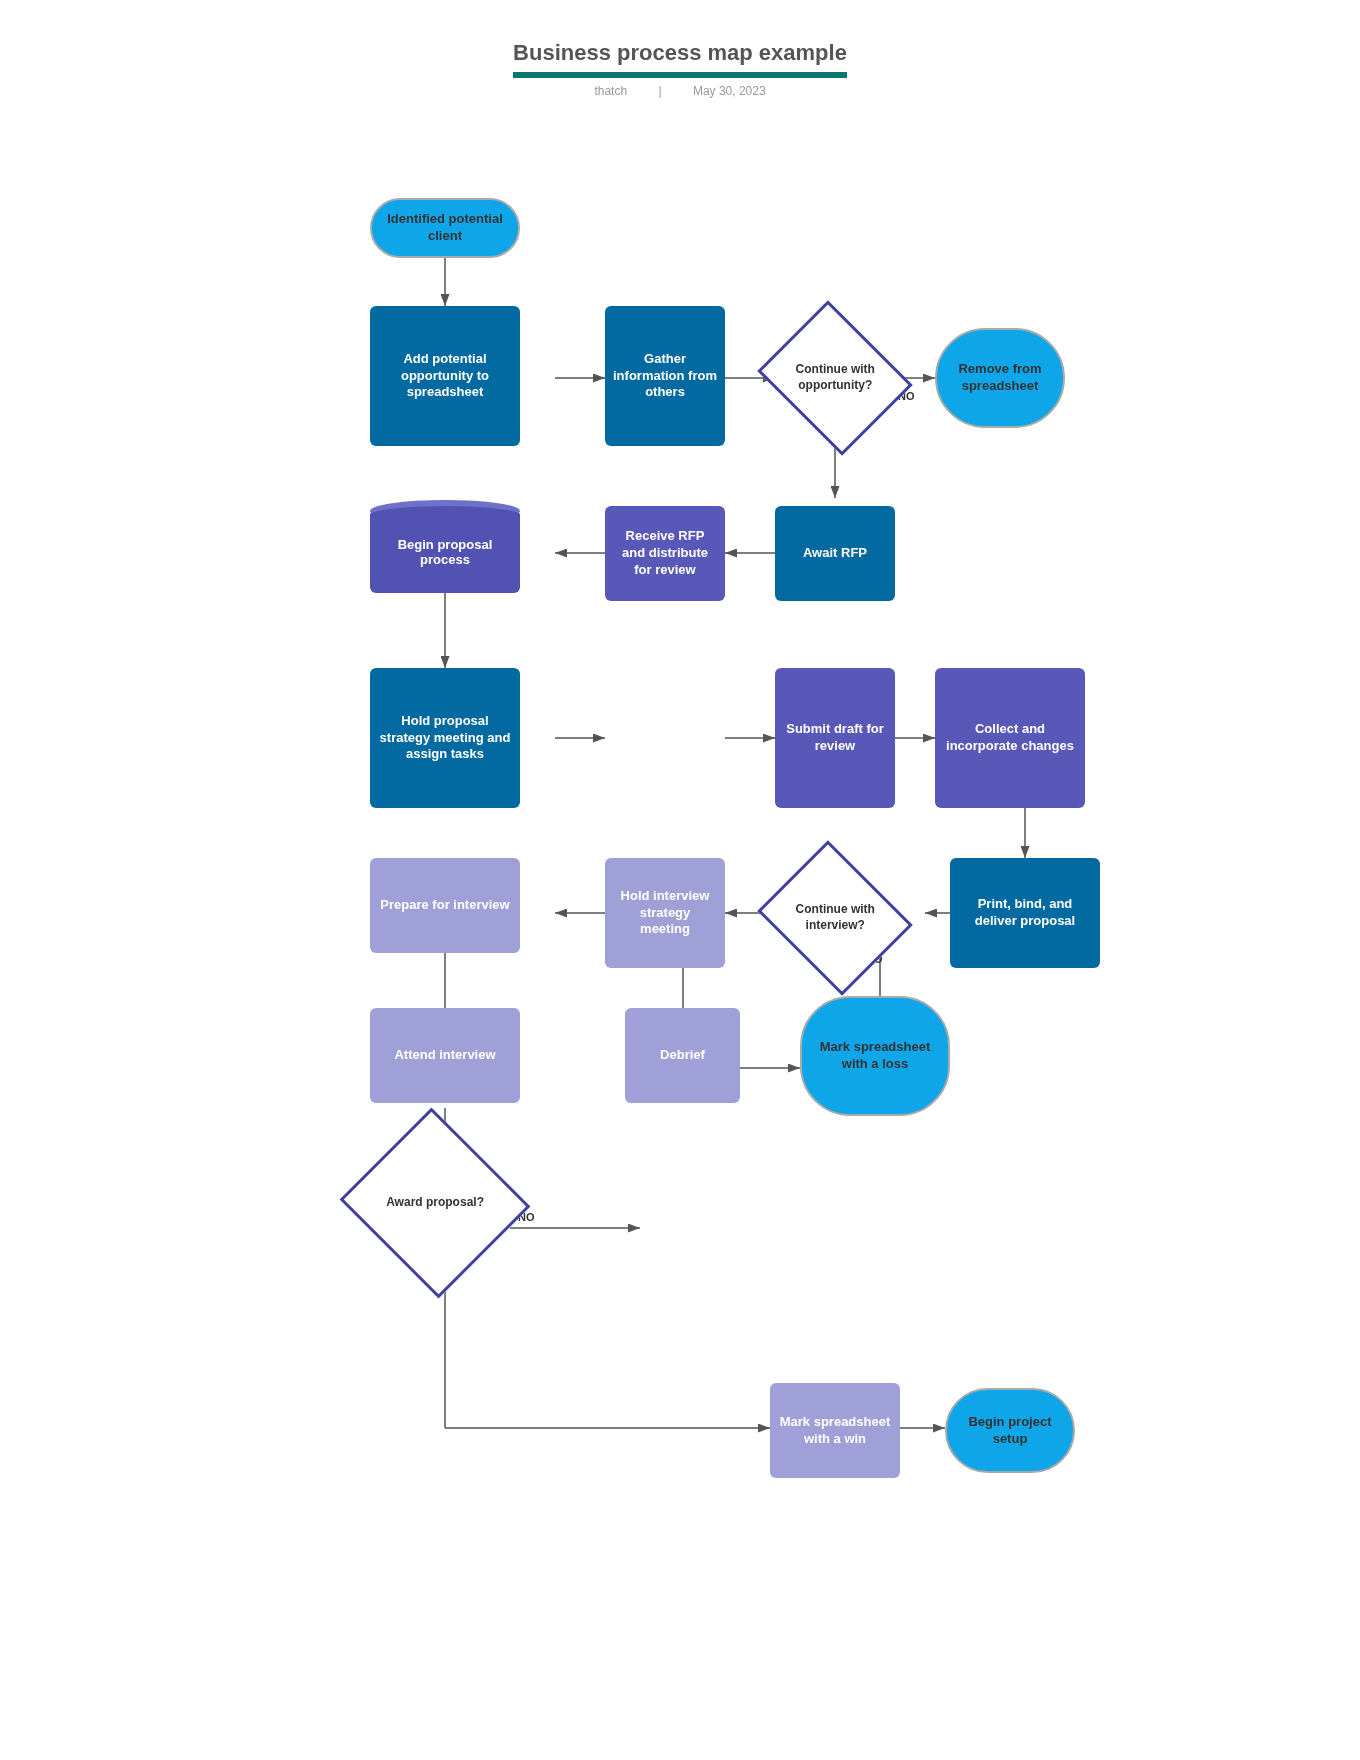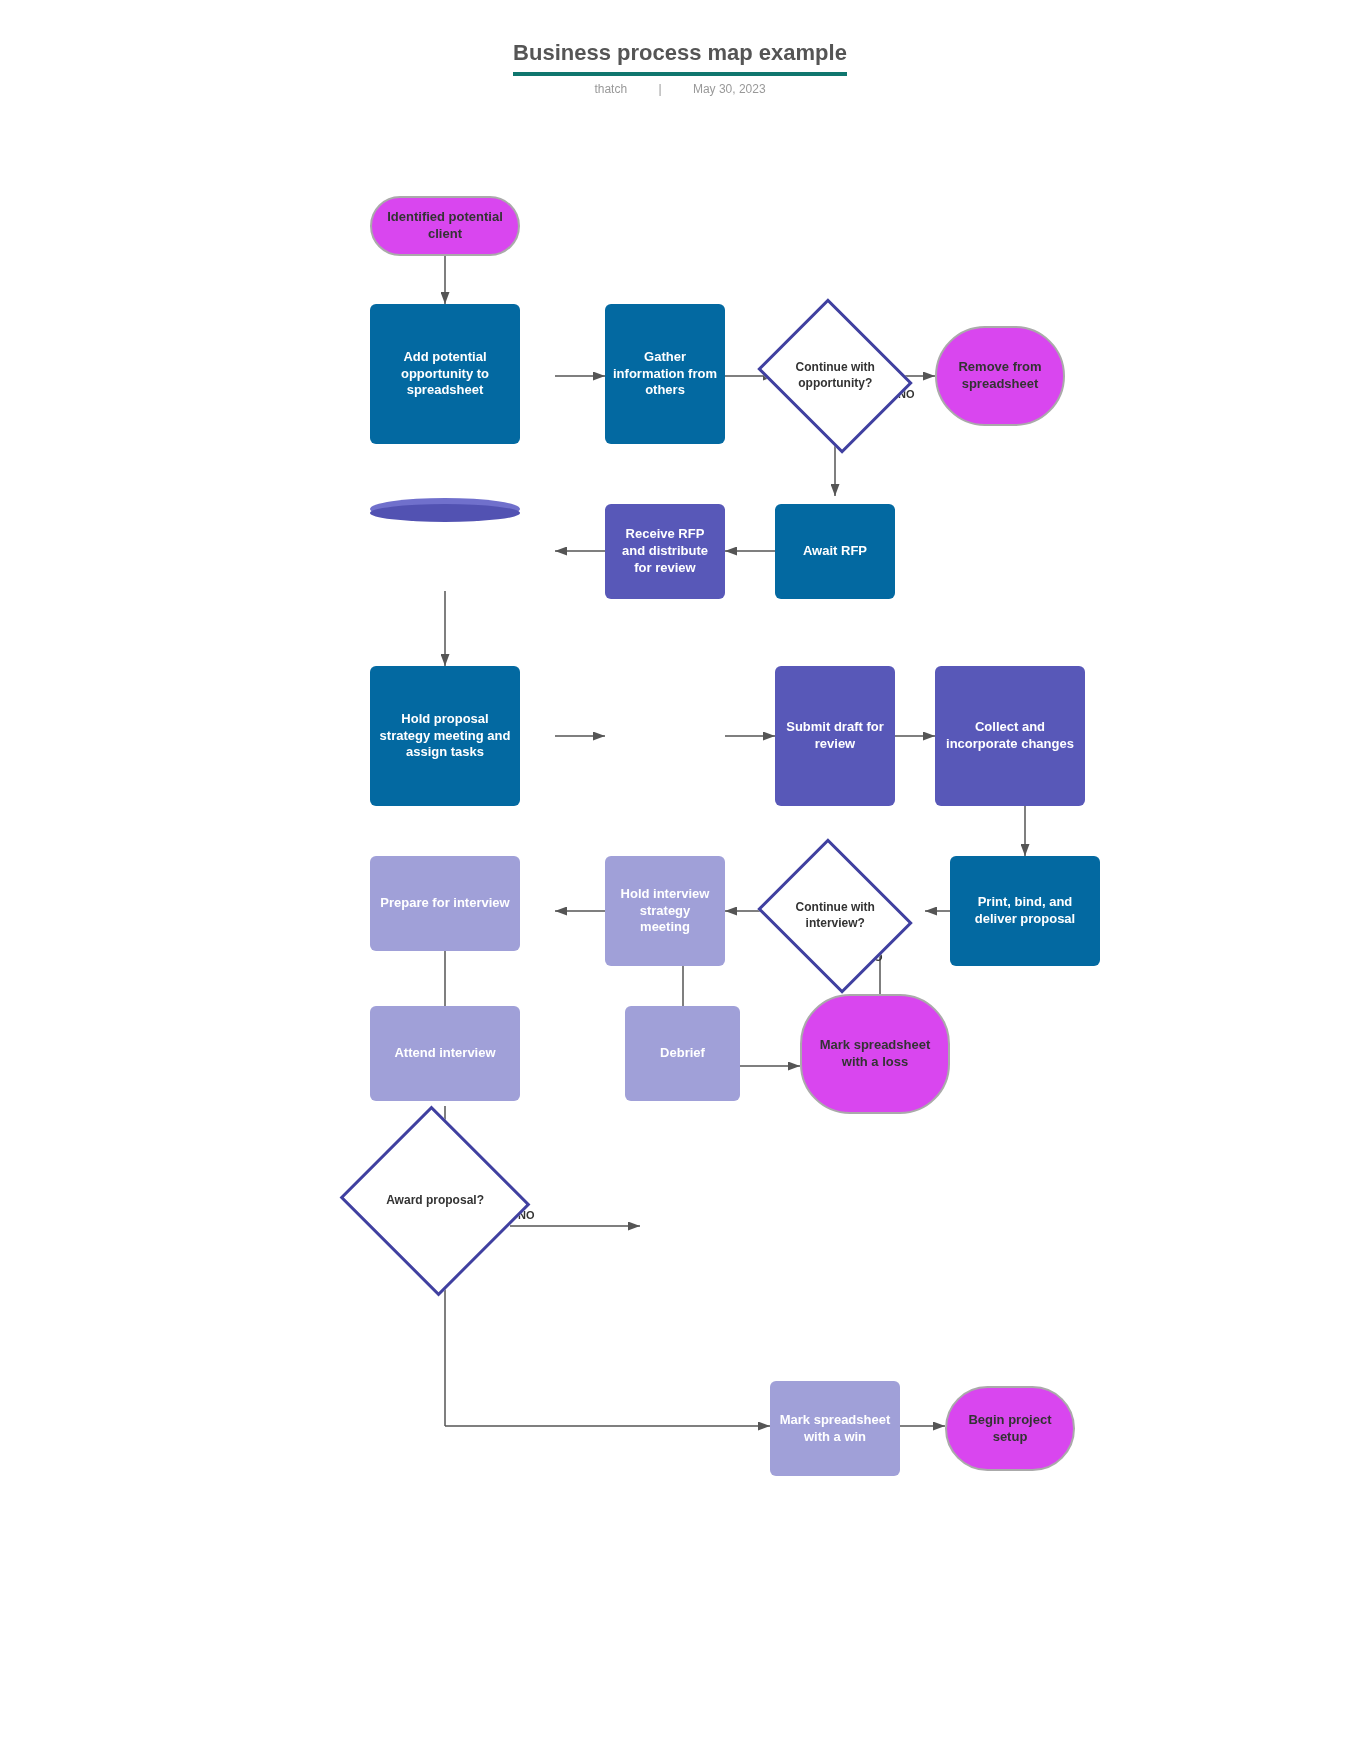--- a/index.html
+++ b/index.html
@@ -13,21 +13,21 @@
       min-height: 1760px;
     }
     .page-header {
       text-align: center;
       margin-bottom: 10px;
     }
     .page-title {
       font-size: 22px;
       font-weight: bold;
       color: #555;
-      border-bottom: 4px solid #0f766e;
+      border-bottom: 6px solid #0f766e;
       padding-bottom: 6px;
       margin-bottom: 6px;
     }
     .page-meta {
       font-size: 12px;
       color: #999;
     }
     .page-meta span {
       margin: 0 14px;
     }
@@ -46,21 +46,21 @@
       align-items: center;
       justify-content: center;
       text-align: center;
       font-size: 13px;
       font-weight: 600;
       line-height: 1.3;
       padding: 8px;
     }
 
     .node-rounded {
-      background: #d946ef;
+      background: #0ea5e9;
       border-radius: 50px;
       color: #333;
       border: 2px solid #aaa;
     }
 
     .node-blue-dark {
       background: #0369a1;
       color: #fff;
       border-radius: 6px;
     }
@@ -202,20 +202,23 @@
     <div class="node-diamond-inner">
       <span>Continue with opportunity?</span>
     </div>
   </div>
 
   <div class="node node-rounded" style="left:665px; top:190px; width:130px; height:100px;">
     <span>Remove from spreadsheet</span>
   </div>
 
   <div style="position:absolute; left:100px; top:360px; width:150px; height:95px;">
+    <div style="position:absolute; top:12px; left:0; right:0; height:83px; background:#5252b2; border-radius:6px; display:flex; align-items:center; justify-content:center; text-align:center; font-size:13px; font-weight:600; color:#fff; padding:8px; z-index:1;">
+      <span>Begin proposal process</span>
+    </div>
     <div style="position:absolute; top:2px; left:0; right:0; height:22px; background:#7070cc; border-radius:50%; z-index:2;"></div>
     <div style="position:absolute; top:8px; left:0; right:0; height:18px; background:#5252b2; border-radius:50%; z-index:3;"></div>
   </div>
 
   <div class="node node-blue-mid" style="left:335px; top:368px; width:120px; height:95px;">
     <span>Receive RFP and distribute for review</span>
   </div>
 
   <div class="node node-blue-dark" style="left:505px; top:368px; width:120px; height:95px;">
     <span>Await RFP</span>

